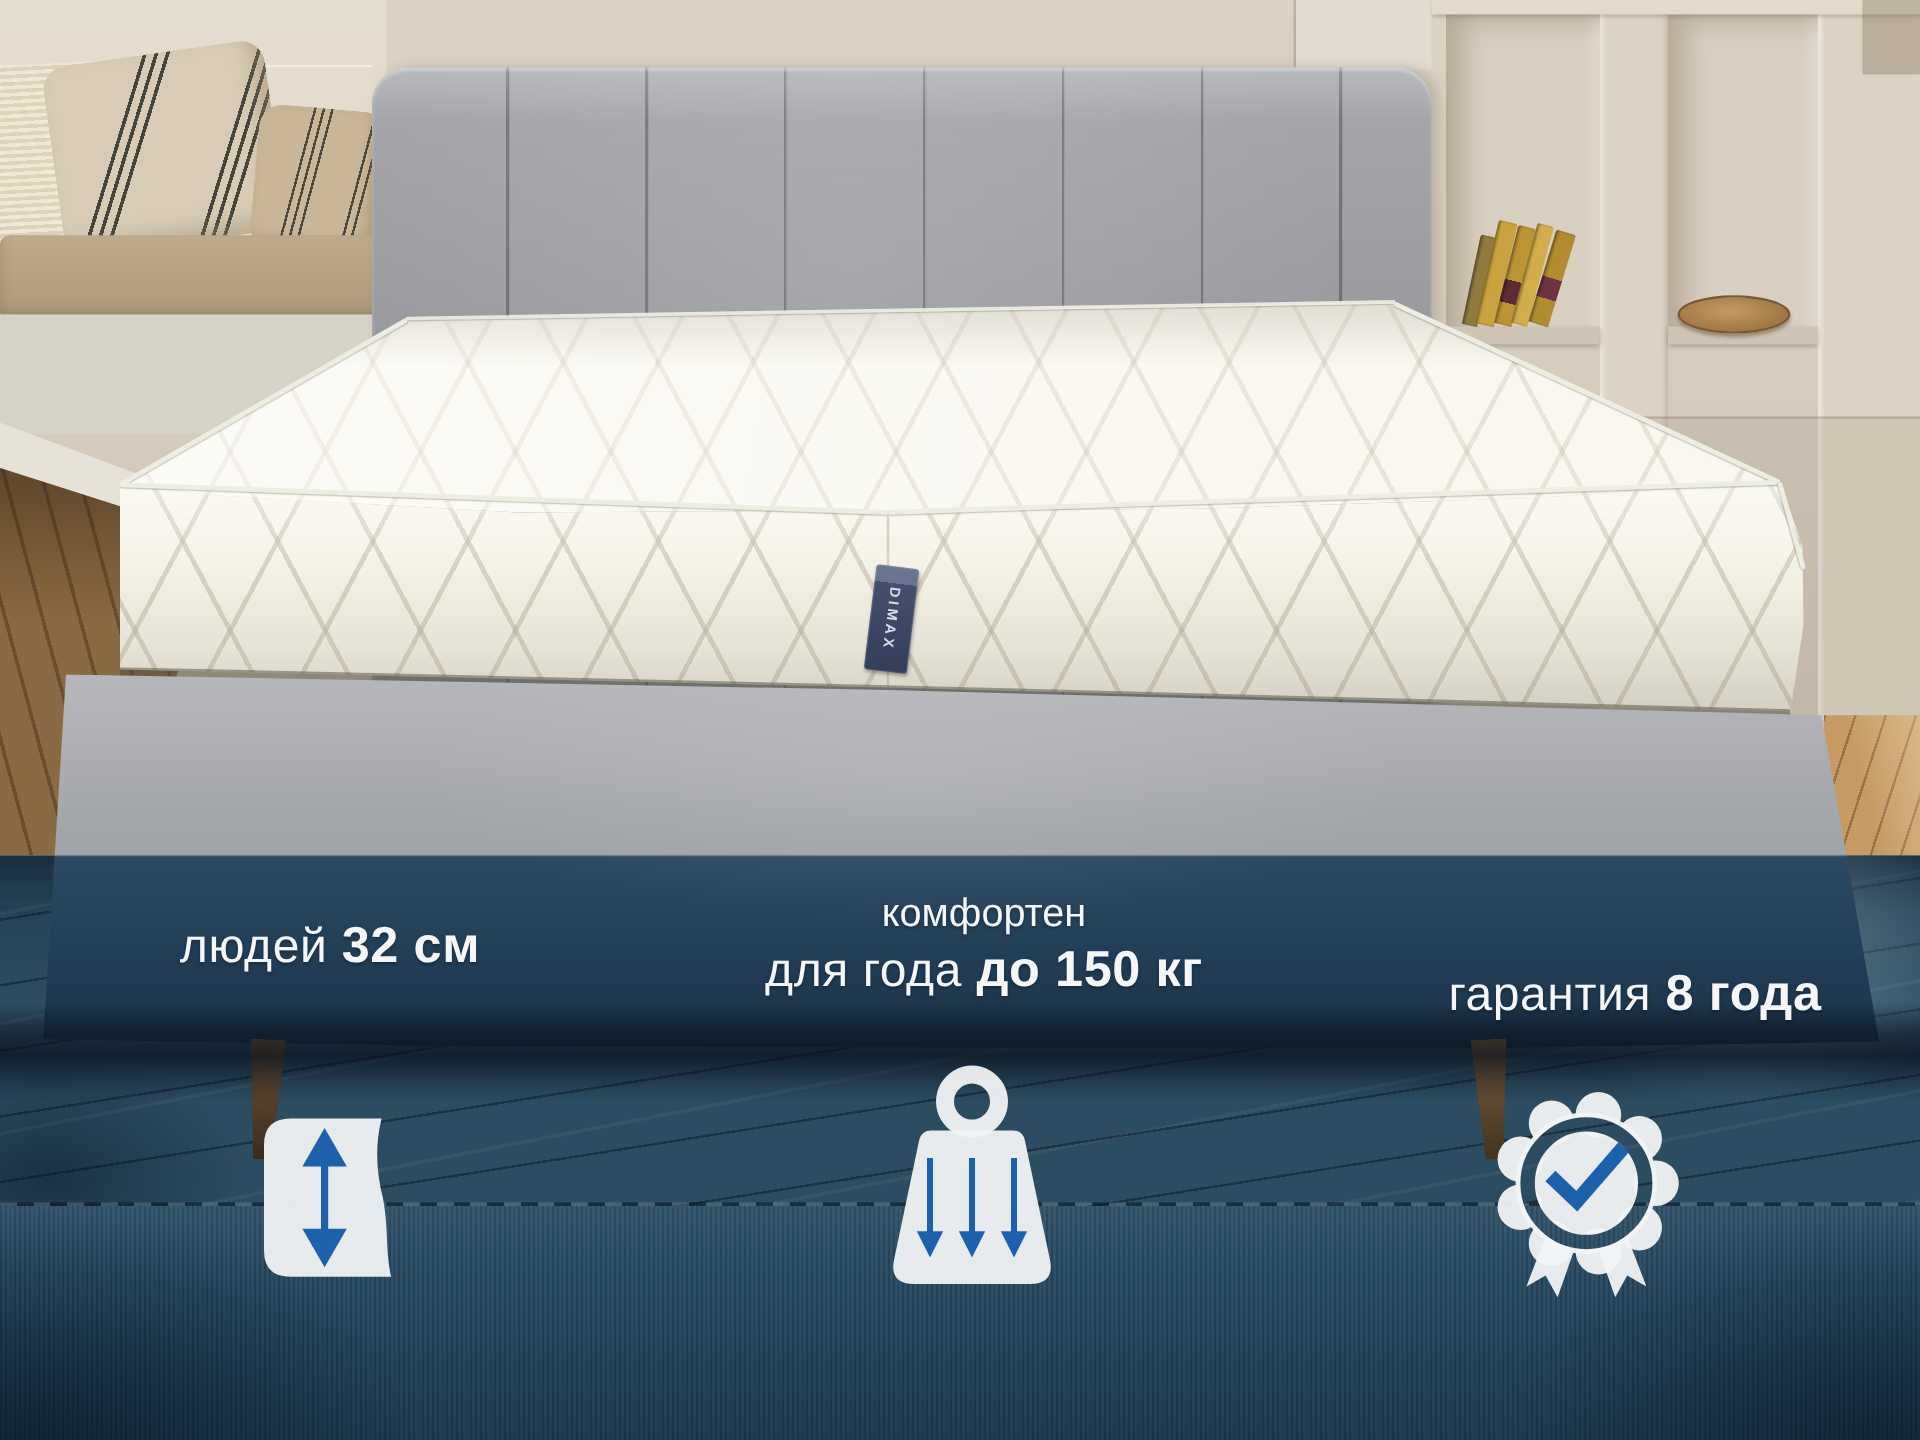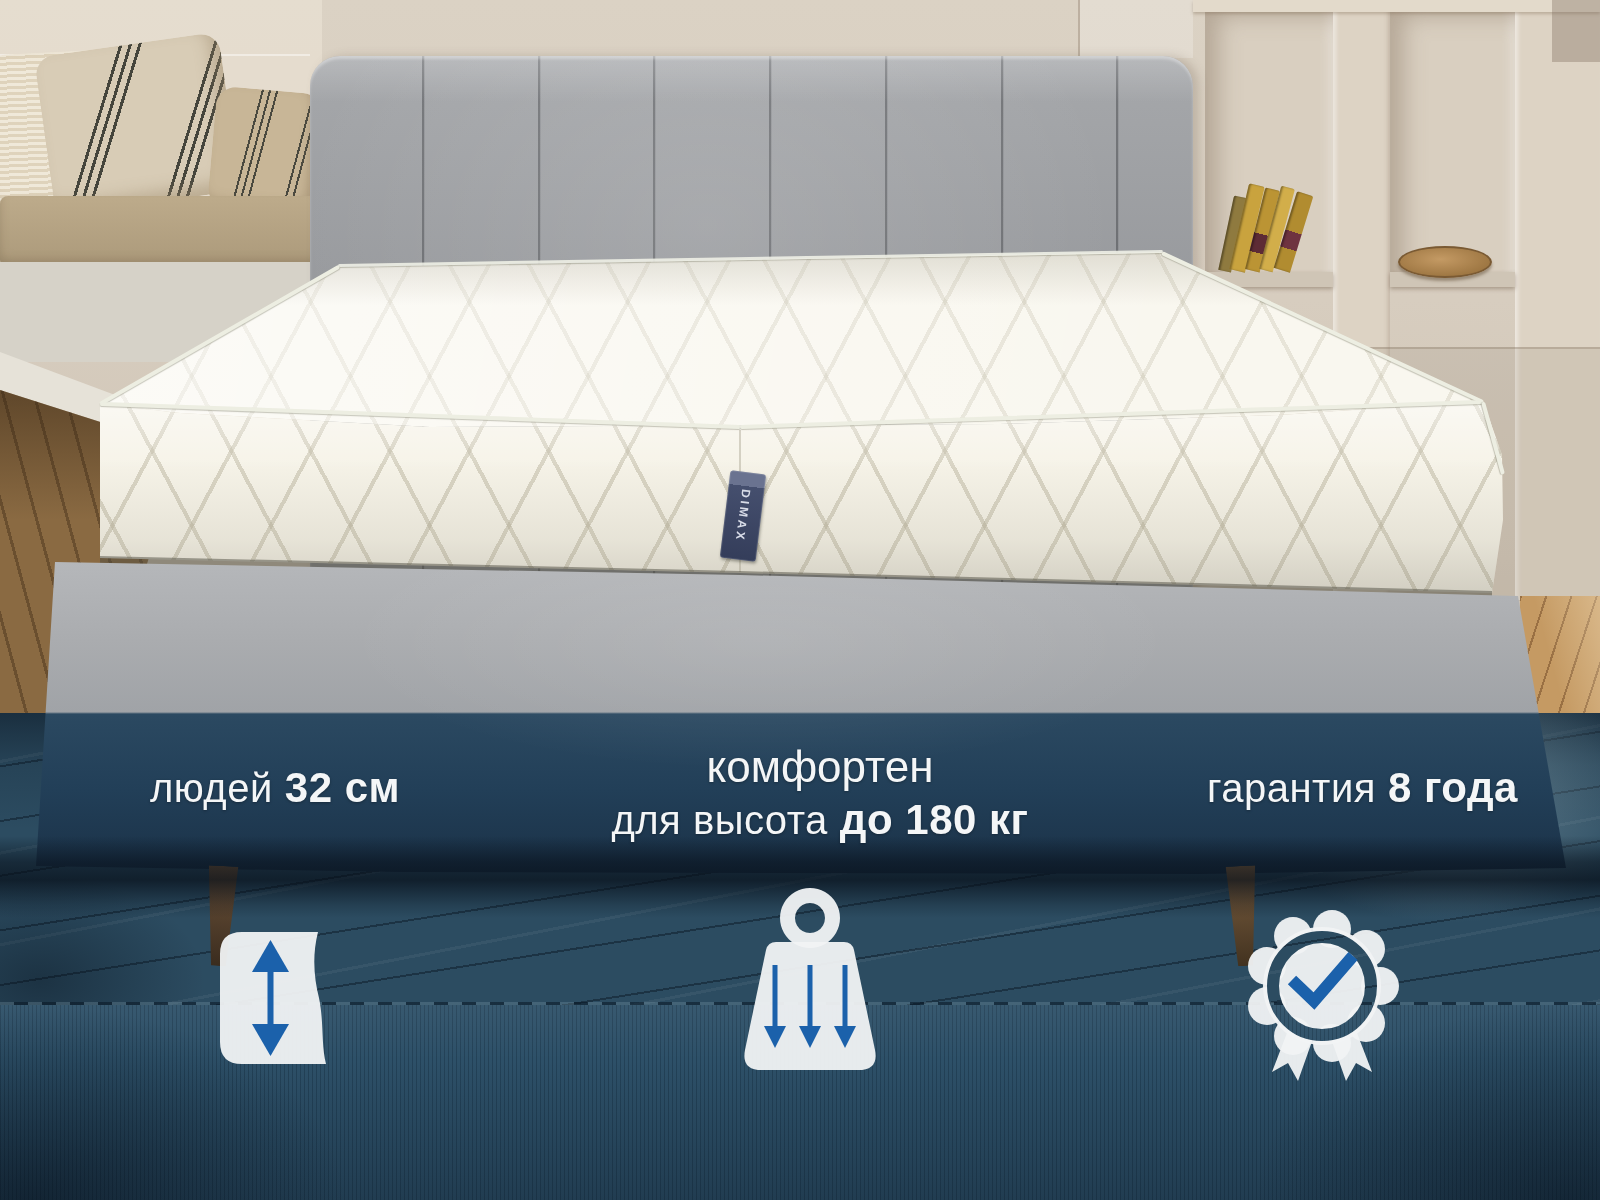--- a/index.html
+++ b/index.html
@@ -143,22 +143,22 @@
   .bed-shadow{clip-path:inset(836px 0 282px 0);
     background:linear-gradient(180deg,rgba(6,14,24,0) 836px,rgba(6,14,24,0.55) 862px,rgba(6,14,24,0.72) 880px,rgba(6,14,24,0.2) 905px,rgba(6,14,24,0) 918px);}
 
   
   .feature{position:absolute;color:#f4f6f7;text-shadow:0 1px 3px rgba(0,0,0,0.3);}
   .f-row{display:flex;gap:12px;justify-content:center;align-items:baseline;}
   .reg{font-size:40px;font-weight:400;letter-spacing:0.5px;}
   .bold{font-size:42px;font-weight:700;letter-spacing:0.5px;}
   .f-height{left:110px;top:764px;width:330px;}
   .f-comfort{left:600px;top:742px;width:440px;}
-  .f-comfort .line1{text-align:center;font-size:44px;font-weight:400;margin-bottom:4px;}
-  .f-warranty{left:1190px;top:764px;width:345px;}
+  .f-comfort .line1{text-align:center;font-size:33px;font-weight:400;margin-bottom:4px;}
+  .f-warranty{left:1190px;top:804px;width:345px;}
   .icon{position:absolute;}
 </style>
 </head>
 <body>
 
 <div class="scene">
 
   <div class="full wall"></div>
   <div class="abs wall-left-light"></div>
   <div class="abs wall-left-line"></div>
@@ -218,22 +218,22 @@
 
   <div class="feature f-height">
     <div class="f-row">
       <span class="reg">людей</span>
       <span class="bold">32 см</span>
     </div>
   </div>
   <div class="feature f-comfort">
     <div class="line1">комфортен</div>
     <div class="f-row">
-      <span class="reg">для высота</span>
-      <span class="bold">до 180 кг</span>
+      <span class="reg">для года</span>
+      <span class="bold">до 150 кг</span>
     </div>
   </div>
   <div class="feature f-warranty">
     <div class="f-row">
       <span class="reg">гарантия</span>
       <span class="bold">8 года</span>
     </div>
   </div>
 
   <svg class="icon" style="left:216px;top:930px;" width="124" height="136" viewBox="0 0 124 136">

